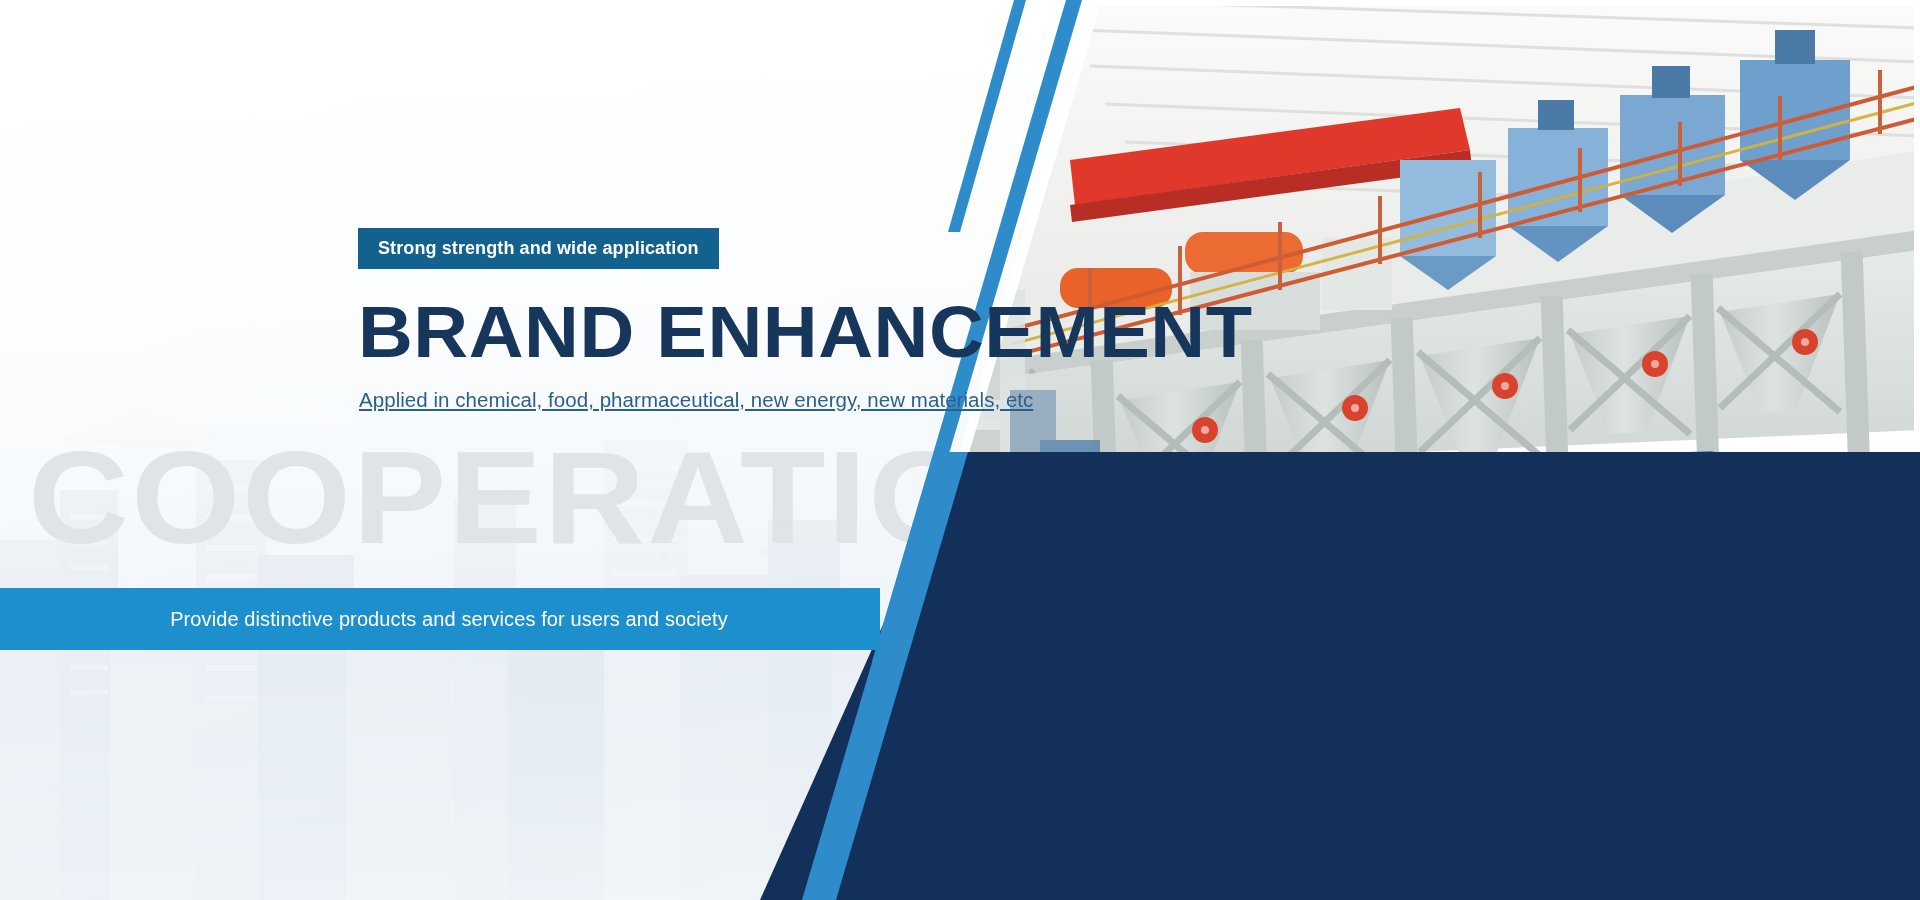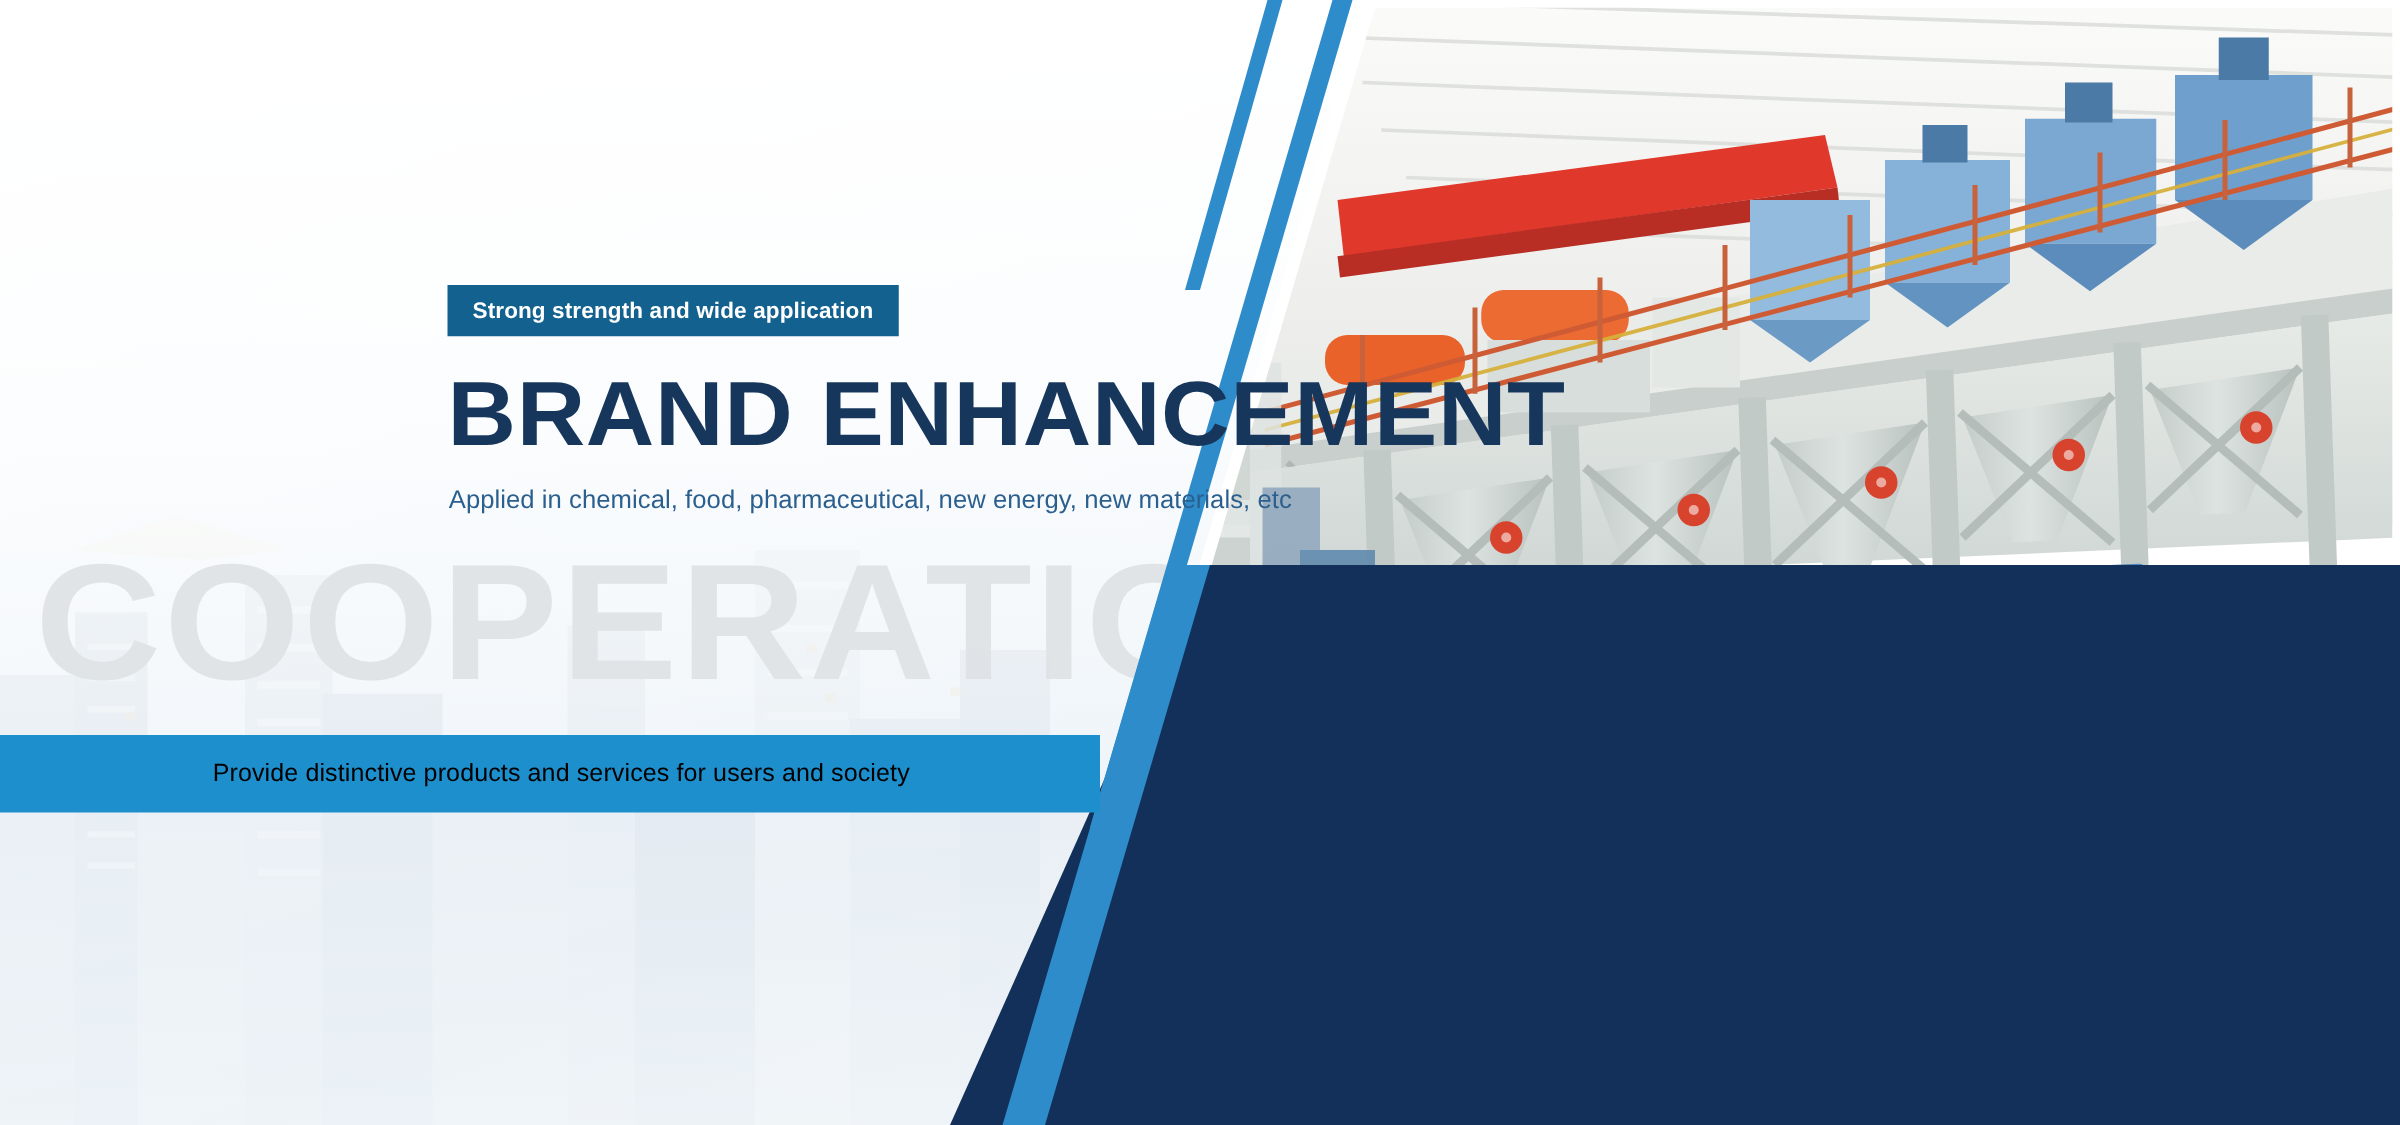--- a/index.html
+++ b/index.html
@@ -62,32 +62,33 @@
     transform:scaleX(1.04);
     transform-origin:left center;
     white-space:nowrap;
   }
   .subline{
     margin:20px 0 0 1px;
     font-size:20.5px;line-height:1.3;
     color:#2b5f8e;
     white-space:nowrap;
     letter-spacing:.05px;
+    text-decoration:underline;
   }
 
   
   .ribbon{
     position:absolute;left:0;top:588px;width:880px;height:62px;
     background:#1e8fcd;
     z-index:9;
   }
   .ribbon-text{
     position:absolute;left:0;top:0;width:908px;height:62px;
     display:flex;align-items:center;justify-content:center;
-    color:#000000;font-size:20px;letter-spacing:.1px;
+    color:#ffffff;font-size:20px;letter-spacing:.1px;
     padding-right:10px;box-sizing:border-box;
   }
 
   
   .navy-slab{
     position:absolute;left:0;top:0;width:1920px;height:900px;
     z-index:6;pointer-events:none;
   }
   .navy-slab svg{display:block;}
 

